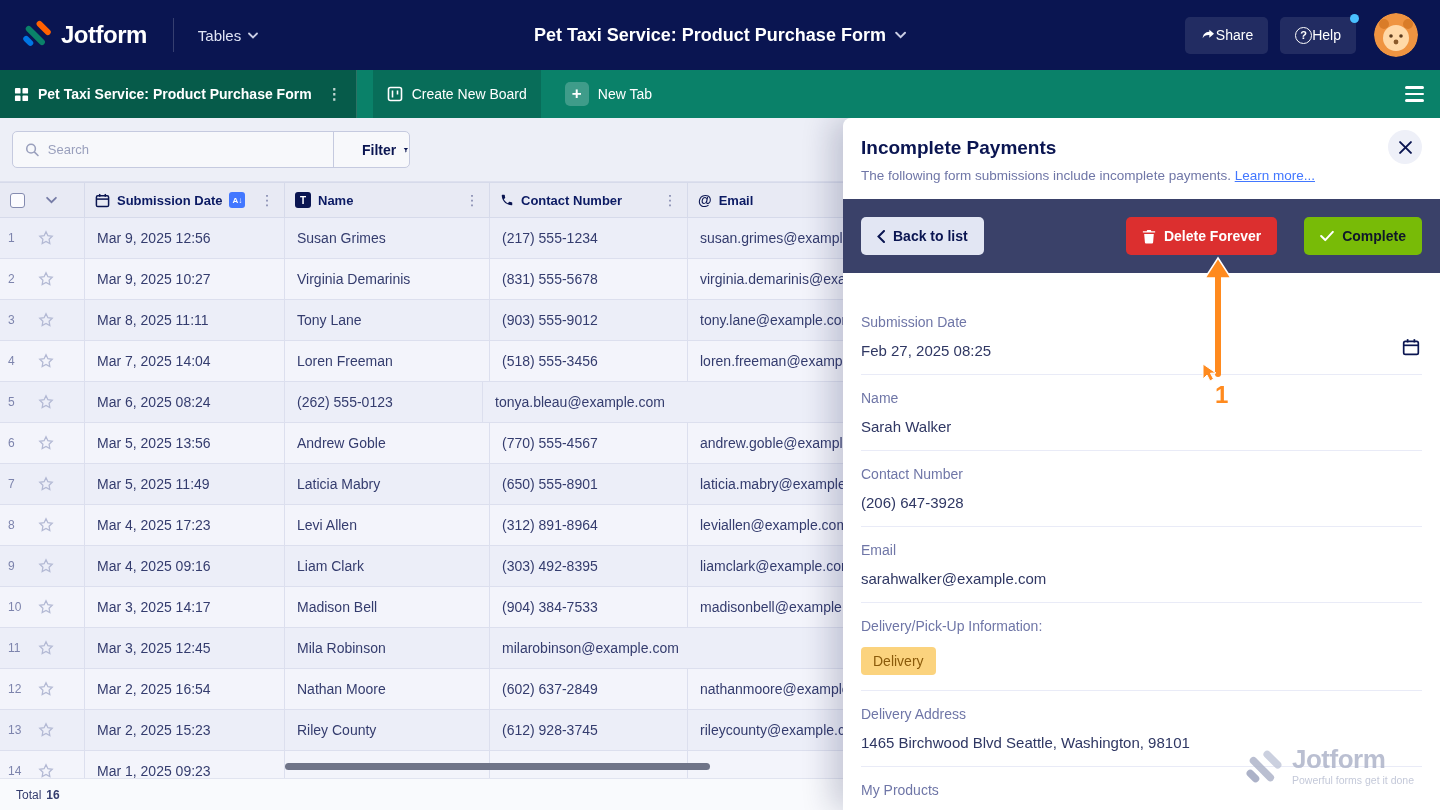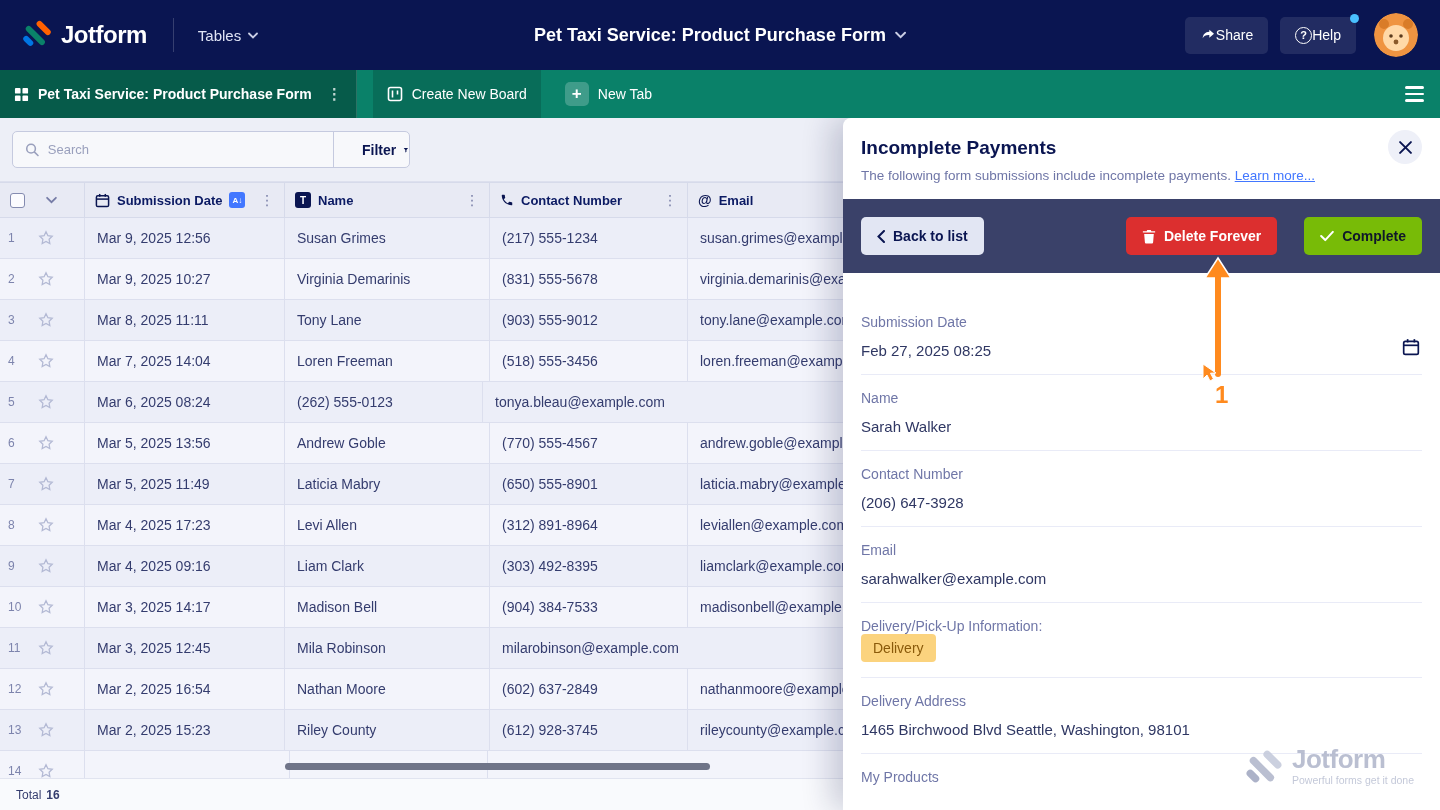--- a/index.html
+++ b/index.html
@@ -103,21 +103,21 @@
          font-family:inherit; font-size:14px; font-weight:bold; padding:0 16px; cursor:pointer; }
   .btn-back { background:#e2e6f3; color:var(--navy,#0a1551); }
   .btn-delete { background:var(--red,#dc2f2f); color:#fff; margin-left:auto; }
   .btn-complete { background:var(--btn_green,#78bb07); color:#0f172a; }
 
   .panel-fields { padding:26px 18px 0; }
   .field { position:relative; padding:15px 0 15px; border-bottom:1px solid #e9ebf7; }
   .flabel { font-size:14px; color:#6f76a7; }
   .fvalue { margin-top:12px; font-size:15px; color:#2f3763; }
   .cal-icon { position:absolute; right:2px; bottom:14px; cursor:pointer; }
-  .badge { display:inline-block; background:var(--badge_bg,#fbd37e);
+  .badge { display:inline-block; margin-top:13px; background:var(--badge_bg,#fbd37e);
            color:var(--badge_text,#8a5a0a); font-size:14px; padding:6px 12px; border-radius:4px; }
   .field.last { border-bottom:none; }
 
   .annotation { position:absolute; left:350px; top:138px; width:50px; height:160px; z-index:40;
                 pointer-events:none; }
   .watermark { position:absolute; right:26px; bottom:24px; display:flex; align-items:center; gap:9px;
                opacity:0.85; }
   .wm-text { display:flex; flex-direction:column; align-items:flex-start; }
   .wm-brand { font-size:26px; font-weight:bold; color:#aeb4ca; letter-spacing:-0.5px; line-height:1; }
   .wm-tag { font-size:10.5px; color:#b9bfd2; margin-top:2px;text-align:right; }
@@ -418,20 +418,21 @@
       <div class="td col-phone">(612) 928-3745</div>
       <div class="td col-email">rileycounty@example.com</div>
     </div>
       <div class="tr alt">
       <div class="td col-check">
         <span class="rownum">14</span>
         <svg width="16" height="16" viewBox="0 0 16 16">
             <path d="M8 1.8l1.9 3.9 4.3.6-3.1 3 .7 4.2L8 11.5l-3.8 2 .7-4.2-3.1-3 4.3-.6L8 1.8z" fill="none" stroke="#b3b9d4" stroke-width="1.3"></path>
           </svg>
       </div>
+      <div class="td col-date">Mar 1, 2025 09:23</div>
       <div class="td col-name"></div>
       <div class="td col-phone"></div>
       <div class="td col-email"></div>
     </div>
     </div>
 
   <div class="hscroll-thumb"></div>
 
   <div class="bottombar">
     <span>Total</span>

